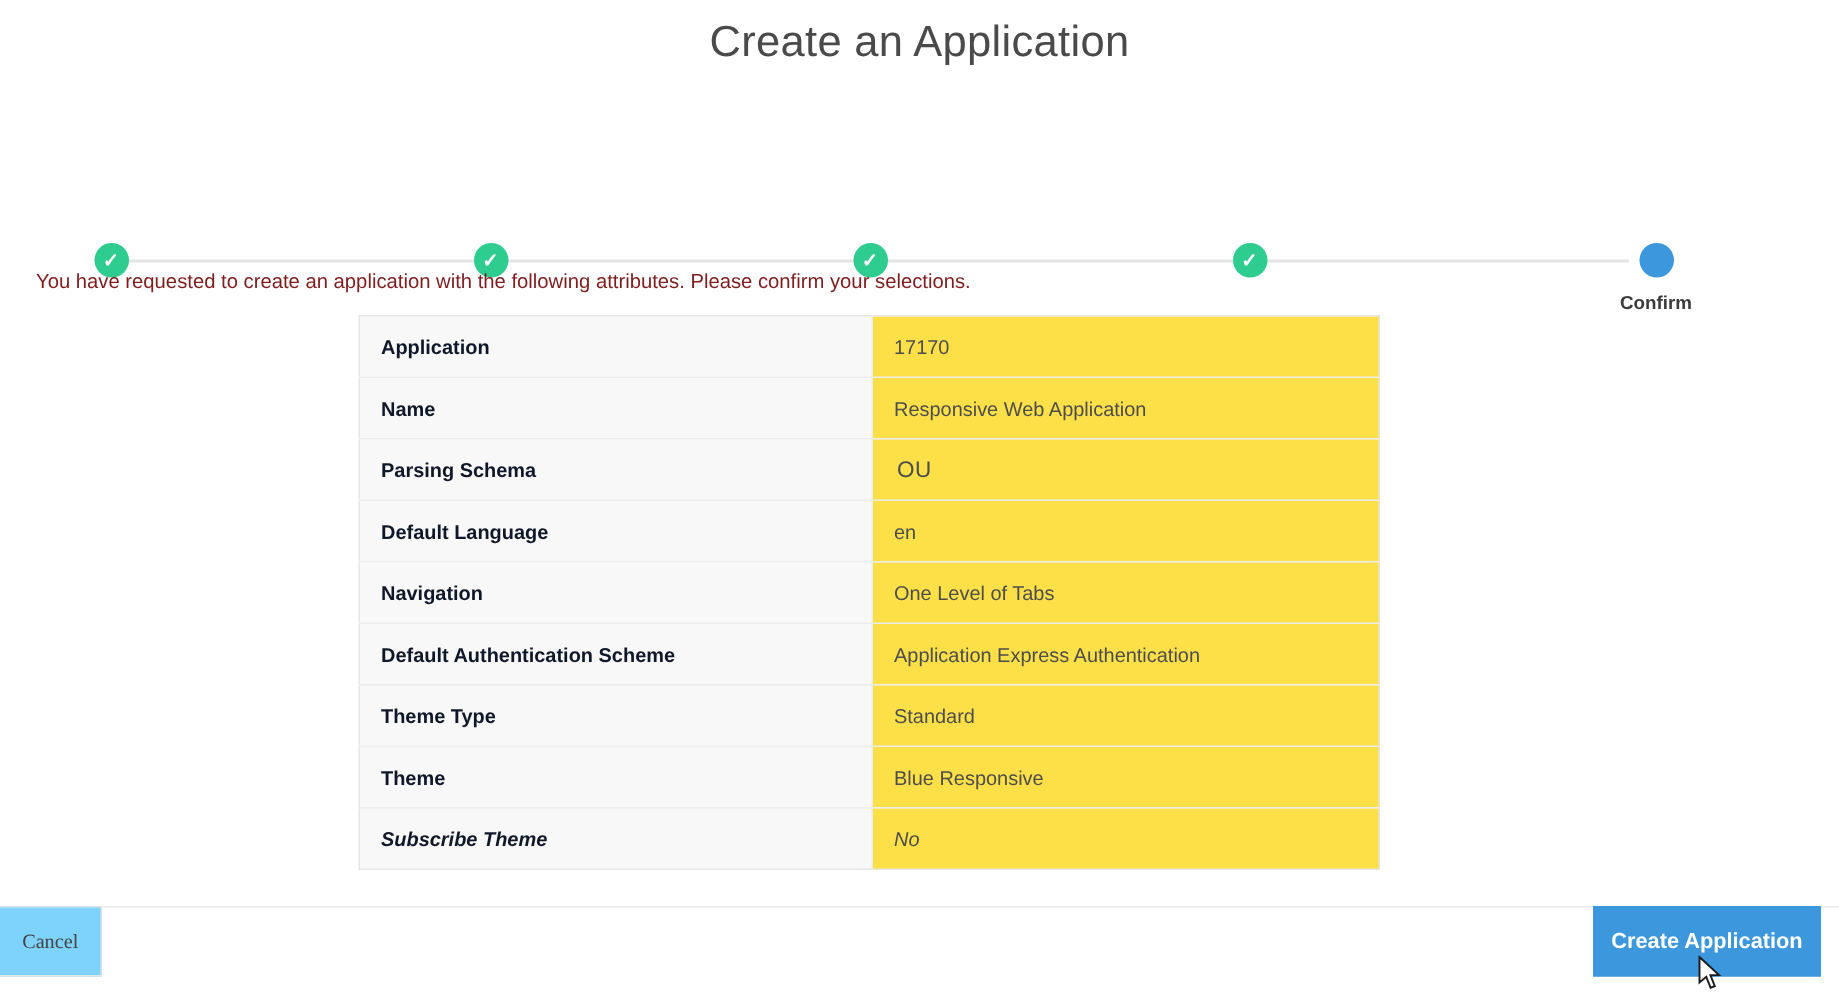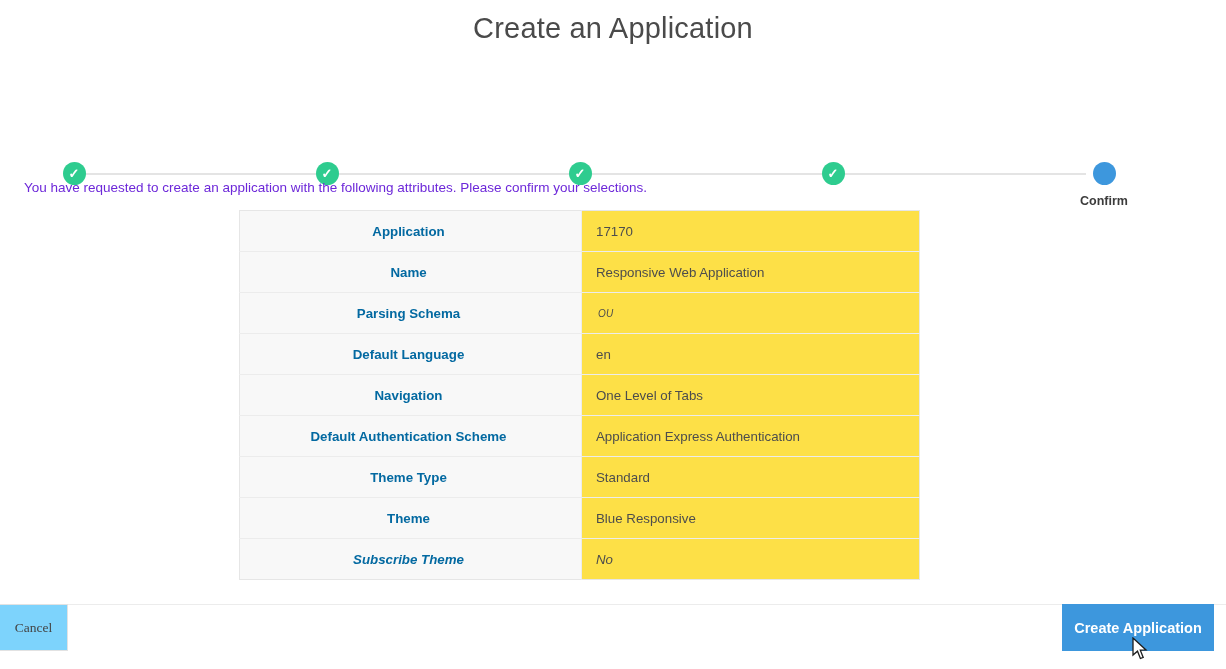--- a/index.html
+++ b/index.html
@@ -87,21 +87,21 @@
     color: #3b3b3b;
   }
   .step.done .label { visibility: hidden; }
 
   
   .instruction {
     position: absolute;
     left: 24px;
     top: 180px;
     font-size: 13.5px;
-    color: #6d28d9;
+    color: #7f1d1d;
   }
 
   
   .summary {
     position: absolute;
     left: 239px;
     top: 210px;
     width: 681px;
     border-collapse: collapse;
     border: 1px solid #e6e6e6;
@@ -110,37 +110,36 @@
   .summary tr { height: 41px; }
   .summary td {
     border-bottom: 1px solid #ececec;
     font-size: 13.3px;
     padding: 0 14px;
     vertical-align: middle;
   }
   .summary tr:last-child td { border-bottom: none; font-style: italic; }
   .summary td.lbl {
     width: 342px;
-    text-align: center;
-    font-weight: bold;
-    color: #0369a1;
+    text-align: left;
+    font-weight: bold;
+    color: #0f172a;
     background: #f8f8f8;
     border-right: 1px solid #ececec;
     padding-right: 18px;
   }
   .summary td.val {
     color: #4d4d4d;
     background: #fde047;
     padding-left: 14px;
   }
   .summary td.val.small-caps {
-    font-size: 10px;
+    font-size: 15px;
     letter-spacing: 0.3px;
     padding-left: 16px;
-    font-style: italic;
   }
 
   
   .btn-cancel {
     position: absolute;
     left: 0px;
     top: 604px;
     width: 68px;
     height: 47px;
     background: #7dd3fc;

